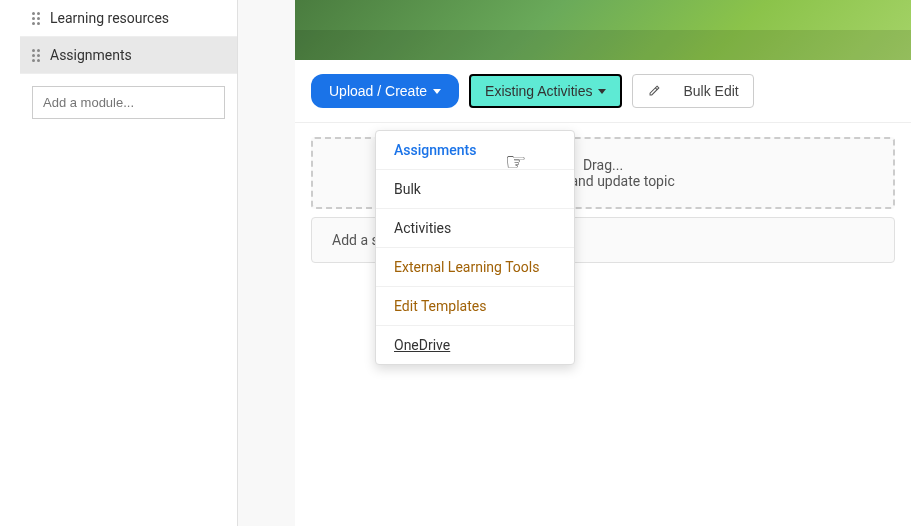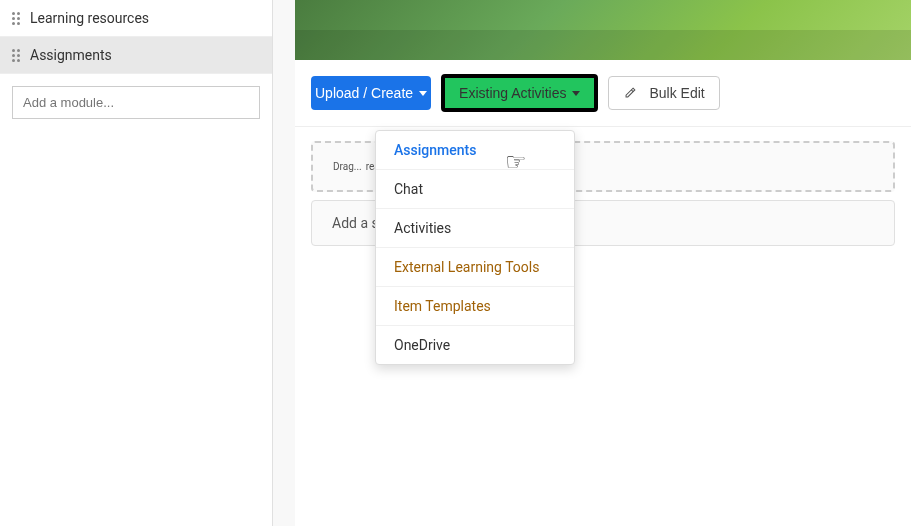--- a/index.html
+++ b/index.html
@@ -11,24 +11,25 @@
       height: 526px;
       overflow: hidden;
       position: relative;
     }
 
     
     .sidebar {
       position: absolute;
       left: 0;
       top: 0;
-      width: 273px;
+      width: 238px;
       height: 526px;
       background: #fff;
       border-right: 1px solid #e0e0e0;
+      padding-left: 20px;
     }
 
     .sidebar-item {
       display: flex;
       align-items: center;
       padding: 10px 12px;
       cursor: pointer;
       border-bottom: 1px solid #eee;
     }
 
@@ -112,43 +113,43 @@
       padding: 14px 16px;
       gap: 10px;
       background: #fff;
       border-bottom: 1px solid #eee;
     }
 
     .btn-upload {
       background: #1a73e8;
       color: #fff;
       border: none;
-      border-radius: 4px;
-      padding: 9px 4px;
+      border-radius: 12px;
+      padding: 9px 18px;
       font-size: 14px;
       cursor: pointer;
       display: flex;
       align-items: center;
       gap: 6px;
       white-space: nowrap;
     }
 
     .chevron-down {
       display: inline-block;
       width: 0;
       height: 0;
       border-left: 4px solid transparent;
       border-right: 4px solid transparent;
       border-top: 5px solid #fff;
     }
 
     .btn-existing {
-      background: #22c55e;
+      background: #5eead4;
       color: #333;
-      border: 4px solid #000000;
+      border: 2px solid #000000;
       border-radius: 4px;
       padding: 7px 14px;
       font-size: 14px;
       cursor: pointer;
       display: flex;
       align-items: center;
       gap: 6px;
       white-space: nowrap;
     }
 
@@ -164,40 +165,41 @@
     .btn-bulk {
       background: #fff;
       color: #444;
       border: 1px solid #ccc;
       border-radius: 4px;
       padding: 8px 14px;
       font-size: 14px;
       cursor: pointer;
       display: flex;
       align-items: center;
-      gap: 12px;
+      gap: 22px;
     }
 
     .edit-icon {
       width: 14px;
       height: 14px;
       display: inline-block;
     }
 
     
     .drag-area {
       margin: 14px 16px 8px;
       border: 2px dashed #ccc;
       border-radius: 4px;
       padding: 18px 20px;
       color: #555;
-      font-size: 10px;
+      font-size: 14px;
       background: #fafafa;
       display: flex;
       align-items: center;
+      flex-direction: column;
     }
 
     .sub-module-area {
       margin: 0 16px 14px;
       border: 1px solid #e0e0e0;
       border-radius: 4px;
       padding: 14px 20px;
       color: #555;
       font-size: 14px;
       background: #fafafa;
@@ -219,20 +221,21 @@
     .dropdown-item {
       padding: 11px 18px;
       font-size: 14px;
       cursor: pointer;
       border-bottom: 1px solid #f0f0f0;
       color: #333;
     }
 
     .dropdown-item:last-child {
       border-bottom: none;
+      text-decoration: underline;
     }
 
     .dropdown-item.active {
       color: #1a73e8;
       font-weight: 500;
     }
 
     .dropdown-item.link-style {
       color: #a16207;
     }
@@ -328,30 +331,30 @@
   <div class="sub-module-area">
     <span>Add a sub-module...</span>
   </div>
 </div>
 
 <div class="dropdown-menu">
   <div class="dropdown-item active">
     <span>Assignments</span>
   </div>
   <div class="dropdown-item">
-    <span>Chat</span>
+    <span>Bulk</span>
   </div>
   <div class="dropdown-item">
     <span>Activities</span>
   </div>
   <div class="dropdown-item link-style">
     <span>External Learning Tools</span>
   </div>
   <div class="dropdown-item link-style">
-    <span>Item Templates</span>
+    <span>Edit Templates</span>
   </div>
   <div class="dropdown-item">
     <span>OneDrive</span>
   </div>
 </div>
 
 <div class="cursor-overlay">
   <span class="cursor-hand">☞</span>
 </div>
 

